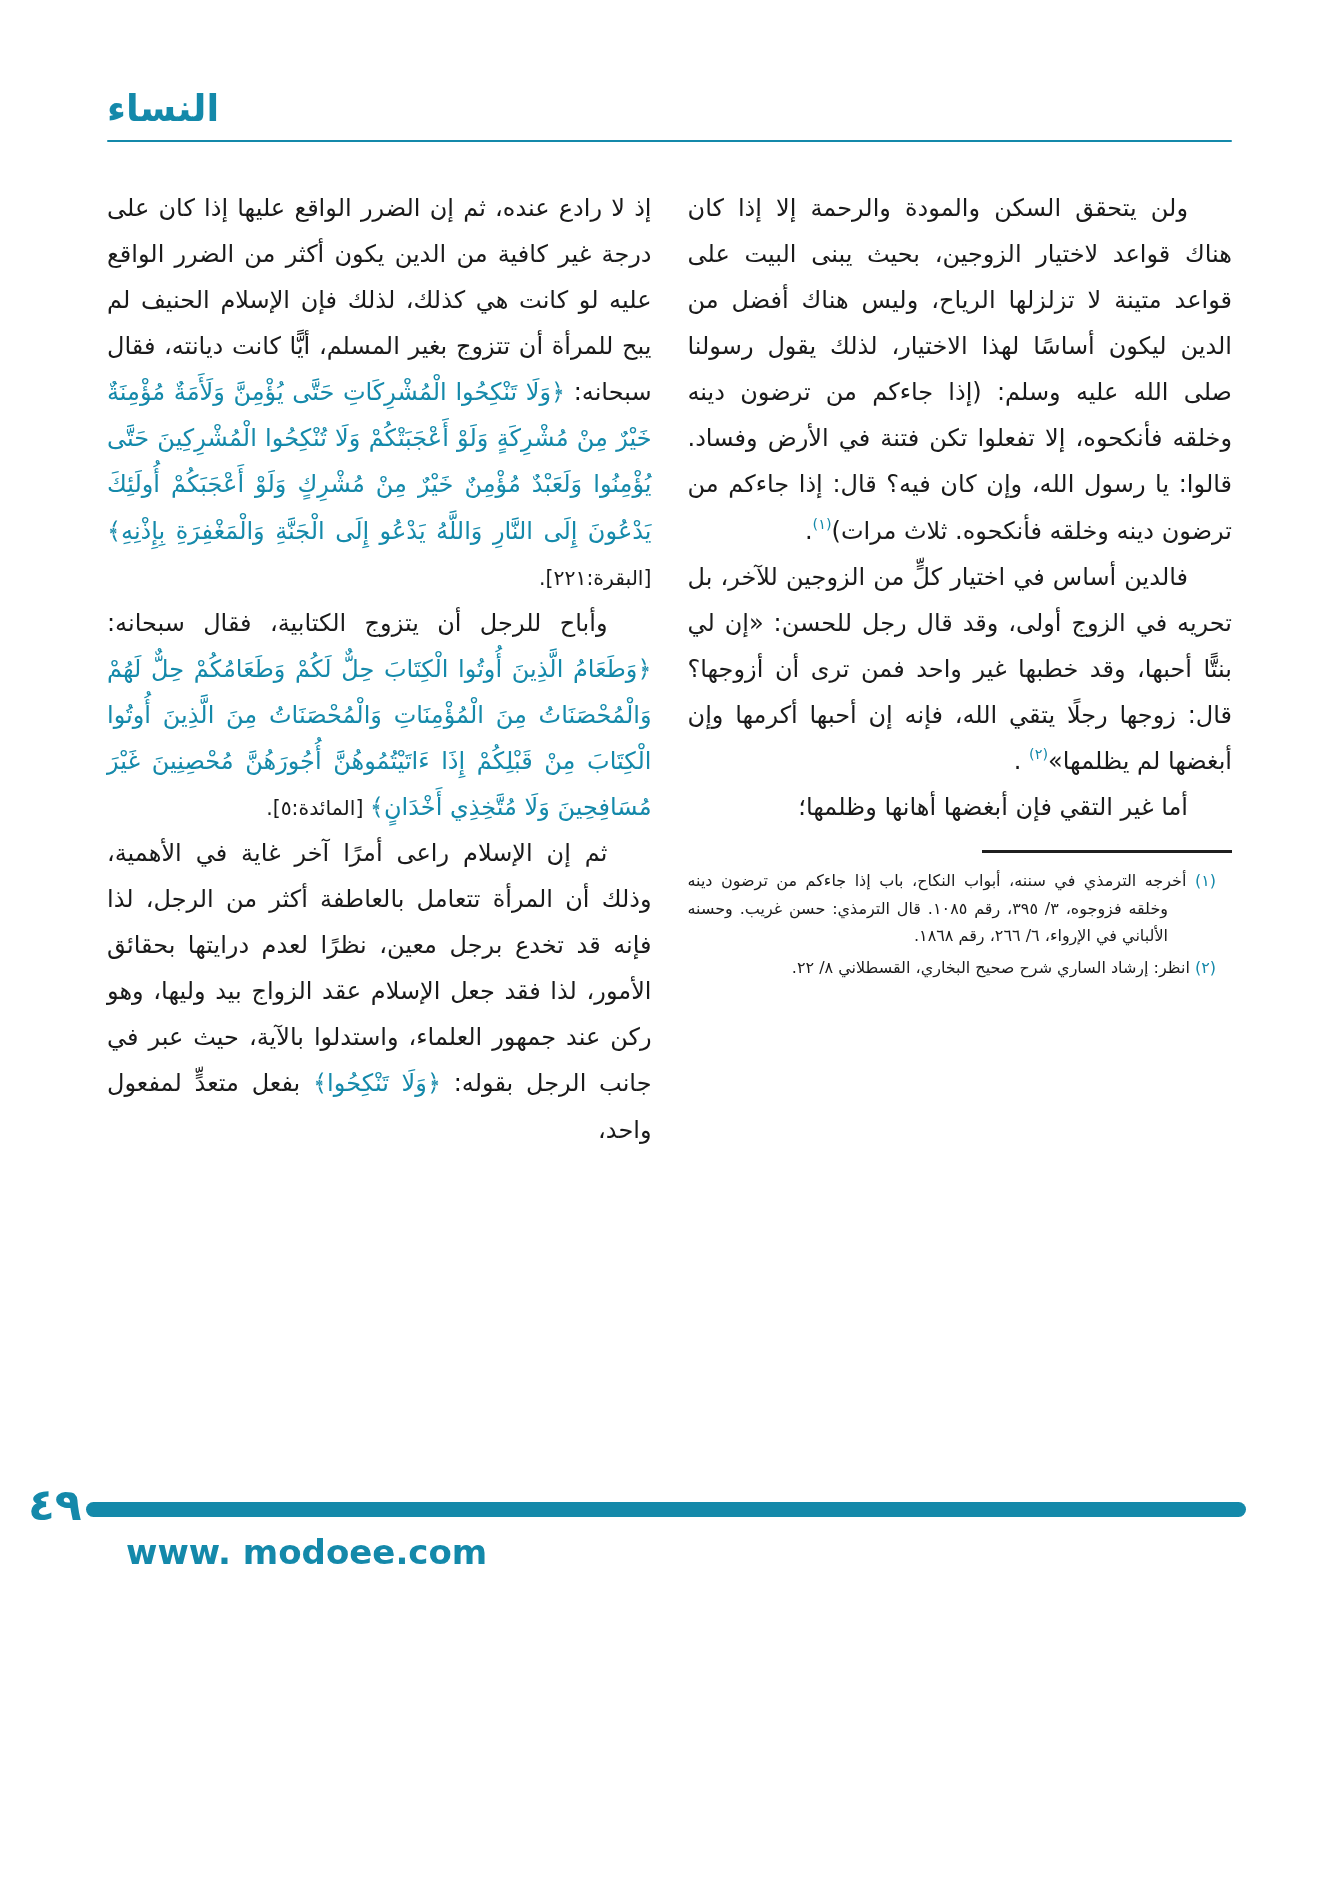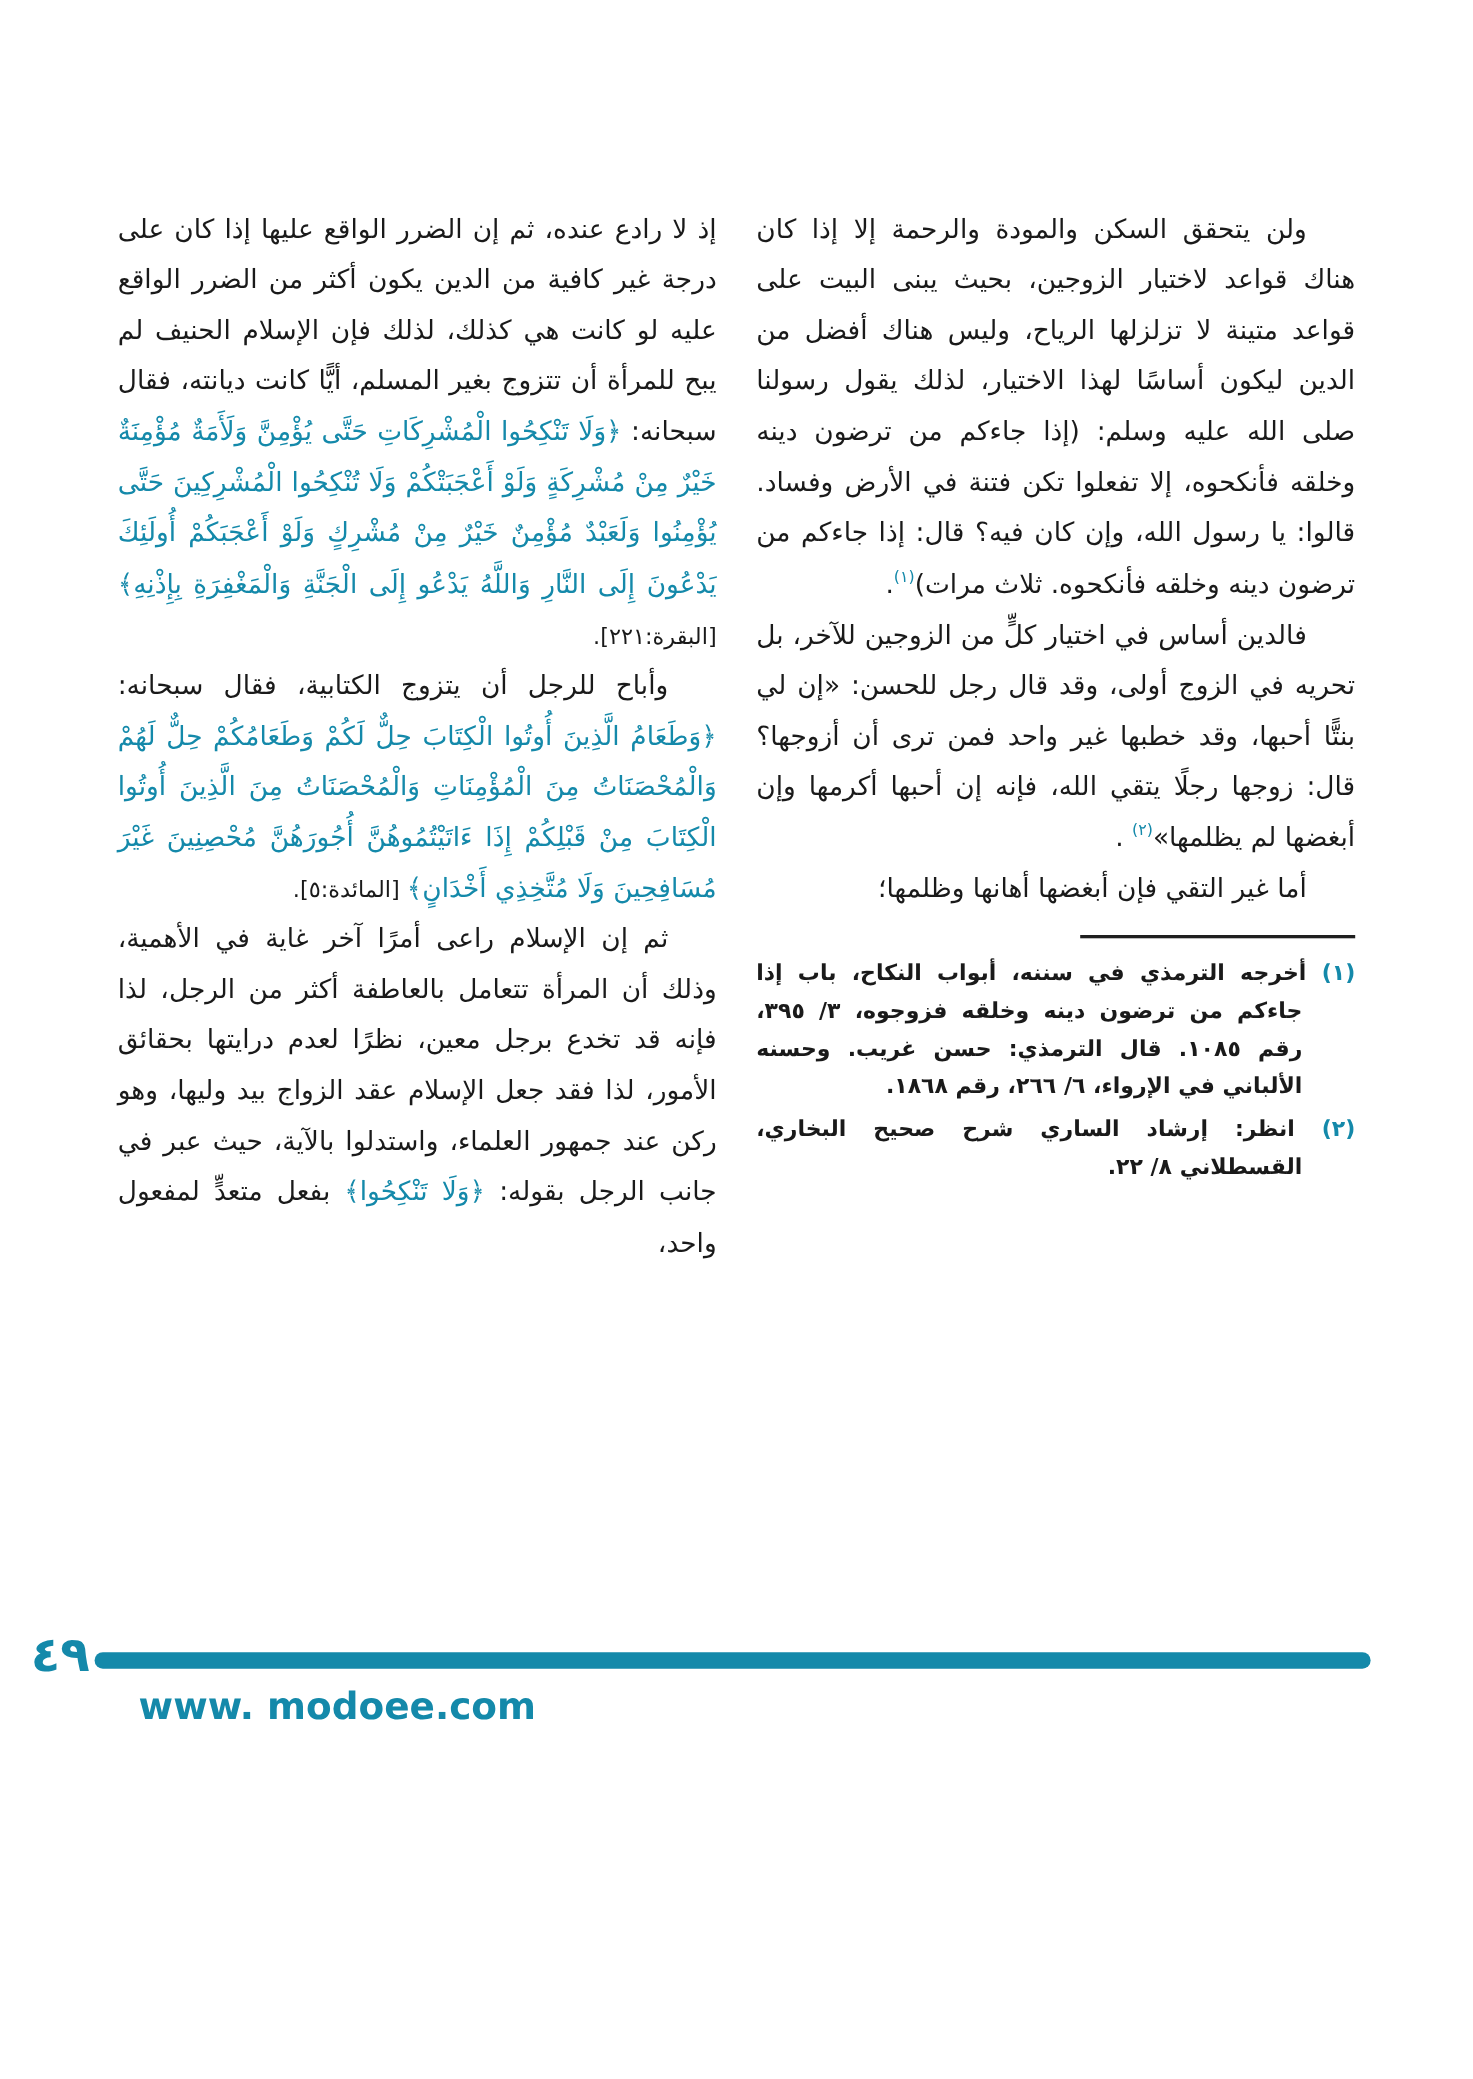--- a/index.html
+++ b/index.html
@@ -39,24 +39,24 @@
   .run-normal{}
   .run-bold{ font-weight:400; }
   .run-quran{ color:var(--accent); }
   .run-ref{ font-size:.85em; }
   .run-sup{ color:var(--accent); font-size:.60em; vertical-align:10px; }
 
   
   .footnotes{ margin-top:20px; }
   .footnote-rule{ width:46%; height:3px; background:#1f1f1f; margin:0 0 14px 0; }
   .fn{
-    margin:0 0 4px 0;
-    font-size:20px; line-height:1.72;
+    margin:0 16px 4px 0;
+    font-size:16px; line-height:1.72;
     text-align:justify;
-    padding-right:48px; text-indent:-48px;font-weight:bold;
+    padding-right:48px; text-indent:-48px;
   }
   .run-fnum{ color:var(--accent); }
   .run-fnote{}
 
   
   .page-number{
     position:absolute; top:1483px; left:28px;
     font-size:44px; font-weight:700; color:var(--accent);
     line-height:1;
   }
@@ -69,20 +69,24 @@
     position:absolute; top:1532px; left:126px;
     font-size:34px; font-weight:600; color:var(--accent);
     direction:ltr;
   }
 </style>
 </head>
 <body>
 
 <div class="page">
 
+  <div class="header">
+    <h1 class="chapter-title">النساء</h1>
+    <div class="header-rule"></div>
+  </div>
 
   <div class="columns">
     <section class="col">
       <div>
           <p class="para indent"><span class="run-normal">ولن يتحقق السكن والمودة والرحمة إلا إذا كان هناك قواعد لاختيار الزوجين، بحيث يبنى البيت على قواعد متينة لا تزلزلها الرياح، وليس هناك أفضل من الدين ليكون أساسًا لهذا الاختيار، لذلك يقول رسولنا صلى الله عليه وسلم: </span><span class="run-bold">(إذا جاءكم من ترضون دينه وخلقه فأنكحوه، إلا تفعلوا تكن فتنة في الأرض وفساد. قالوا: يا رسول الله، وإن كان فيه؟ قال: إذا جاءكم من ترضون دينه وخلقه فأنكحوه. ثلاث مرات)</span><span class="run-sup">(١)</span><span class="run-normal">.</span></p>
           <p class="para indent"><span class="run-normal">فالدين أساس في اختيار كلٍّ من الزوجين للآخر، بل تحريه في الزوج أولى، وقد قال رجل للحسن: «إن لي بنتًّا أحبها، وقد خطبها غير واحد فمن ترى أن أزوجها؟ قال: زوجها رجلًا يتقي الله، فإنه إن أحبها أكرمها وإن أبغضها لم يظلمها»</span><span class="run-sup">(٢)</span><span class="run-normal"> .</span></p>
           <p class="para indent"><span class="run-normal">أما غير التقي فإن أبغضها أهانها وظلمها؛</span></p>
         </div>
       <div class="footnotes">
         <div class="footnote-rule"></div>

